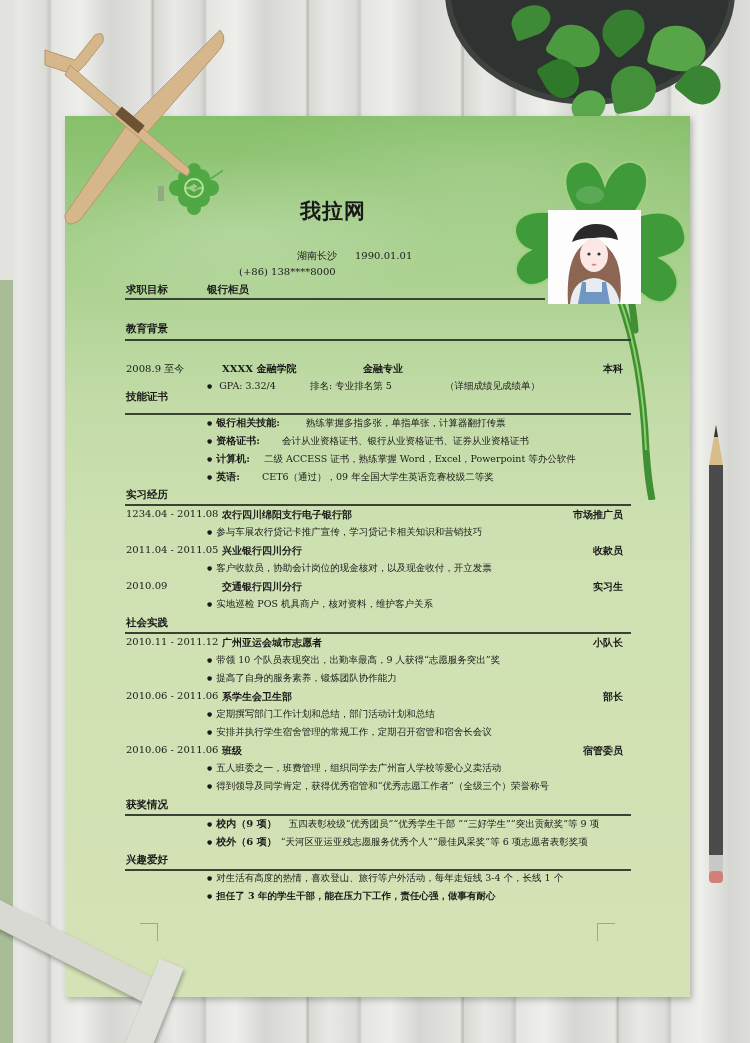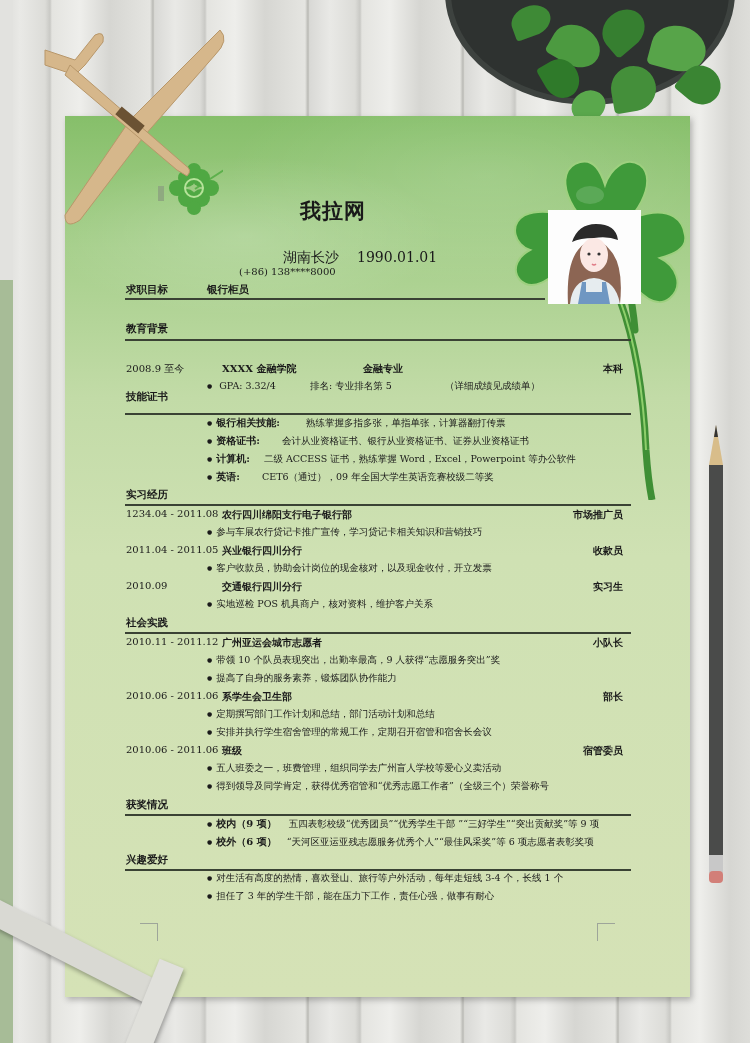--- a/index.html
+++ b/index.html
@@ -56,21 +56,21 @@
   .clover-big { position: absolute; left: 510px; top: 150px; width: 180px; height: 190px; }
   .clover-small { position: absolute; left: 165px; top: 162px; width: 58px; height: 55px; }
   .clover-tick { position: absolute; left: 158px; top: 186px; width: 6px; height: 15px; background: #8fa980; }
 
   .photo {
     position: absolute; left: 548px; top: 210px; width: 93px; height: 94px;
     background: #fdfdfd;
   }
 
   .name { position: absolute; left: 300px; top: 197px; font-size: 21px; font-weight: bold; letter-spacing: 1px; }
-  .info1 { position: absolute; left: 283px; top: 249px; font-size: 14px; }
+  .info1 { position: absolute; left: 297px; top: 249px; font-size: 10px; }
   .info1 span + span { margin-left: 18px; }
   .info2 { position: absolute; left: 239px; top: 266px; font-size: 10px; }
 
   .section-title { position: absolute; left: 126px; font-size: 10.5px; font-weight: bold; }
   .rule { position: absolute; left: 125px; width: 506px; height: 2px; background: #3a4234; }
 
   .row { position: absolute; left: 126px; width: 497px; font-size: 10px; height: 14px; }
   .row .date { position: absolute; left: 0; }
   .row .org { position: absolute; left: 96px; font-weight: bold; }
   .row .major { position: absolute; left: 237px; font-weight: bold; }
@@ -242,18 +242,18 @@
   <span class="date">2010.06 - 2011.06</span>
   <span class="org">班级</span>
   <span class="role">宿管委员</span>
 </div>
 <div class="bullet" style="top:762px;">五人班委之一，班费管理，组织同学去广州盲人学校等爱心义卖活动</div>
 <div class="bullet" style="top:780px;">得到领导及同学肯定，获得优秀宿管和“优秀志愿工作者”（全级三个）荣誉称号</div>
 
 <div class="section-title" style="top:798px;">获奖情况</div>
 <div class="rule" style="top:814px;"></div>
 <div class="bullet" style="top:817px;"><b>校内（9 项）</b><span style="margin-left:12px">五四表彰校级“优秀团员”“优秀学生干部 ”“三好学生”“突出贡献奖”等 9 项</span></div>
-<div class="bullet" style="top:835px;"><b>校外（6 项）</b><span style="margin-left:10px">“天河区亚运亚残志愿服务优秀个人”“最佳风采奖”等 6 项志愿者表彰奖项</span></div>
+<div class="bullet" style="top:835px;"><b>校外（6 项）</b><span style="margin-left:4px">“天河区亚运亚残志愿服务优秀个人”“最佳风采奖”等 6 项志愿者表彰奖项</span></div>
 
 <div class="section-title" style="top:853px;">兴趣爱好</div>
 <div class="rule" style="top:869px;"></div>
 <div class="bullet" style="top:872px;">对生活有高度的热情，喜欢登山、旅行等户外活动，每年走短线 3-4 个，长线 1 个</div>
-<div class="bullet" style="top:890px;">担任了 3 年的学生干部，能在压力下工作，责任心强，做事有耐心</div>
+<div class="bullet" style="top:890px;font-weight:bold;">担任了 3 年的学生干部，能在压力下工作，责任心强，做事有耐心</div>
 
 </body></html>

